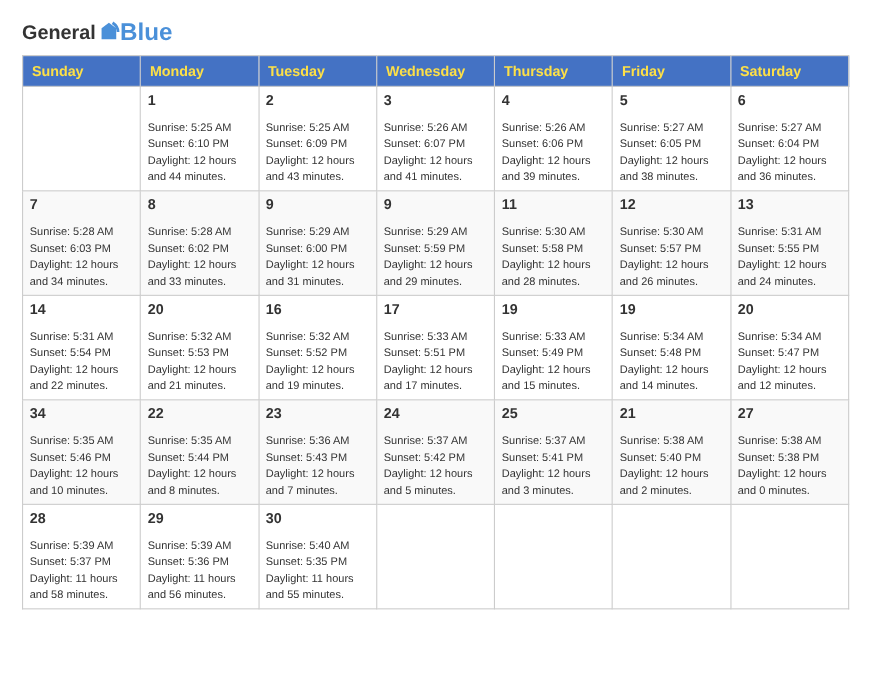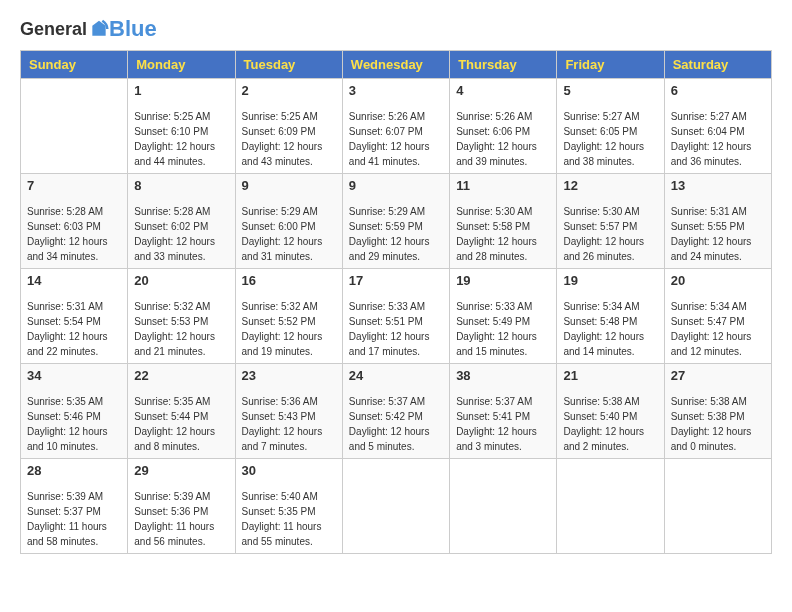--- a/index.html
+++ b/index.html
@@ -201,21 +201,21 @@
           Sunrise: 5:36 AM<br>Sunset: 5:43 PM<br>Daylight: 12 hours and 7 minutes.
         </div>
           </td>
           <td>
             <span class="date-num">24</span>
         <div class="cell-info">
           Sunrise: 5:37 AM<br>Sunset: 5:42 PM<br>Daylight: 12 hours and 5 minutes.
         </div>
           </td>
           <td>
-            <span class="date-num">38</span>
+            <span class="date-num">25</span>
         <div class="cell-info">
           Sunrise: 5:37 AM<br>Sunset: 5:41 PM<br>Daylight: 12 hours and 3 minutes.
         </div>
           </td>
           <td>
             <span class="date-num">21</span>
         <div class="cell-info">
           Sunrise: 5:38 AM<br>Sunset: 5:40 PM<br>Daylight: 12 hours and 2 minutes.
         </div>
           </td>

